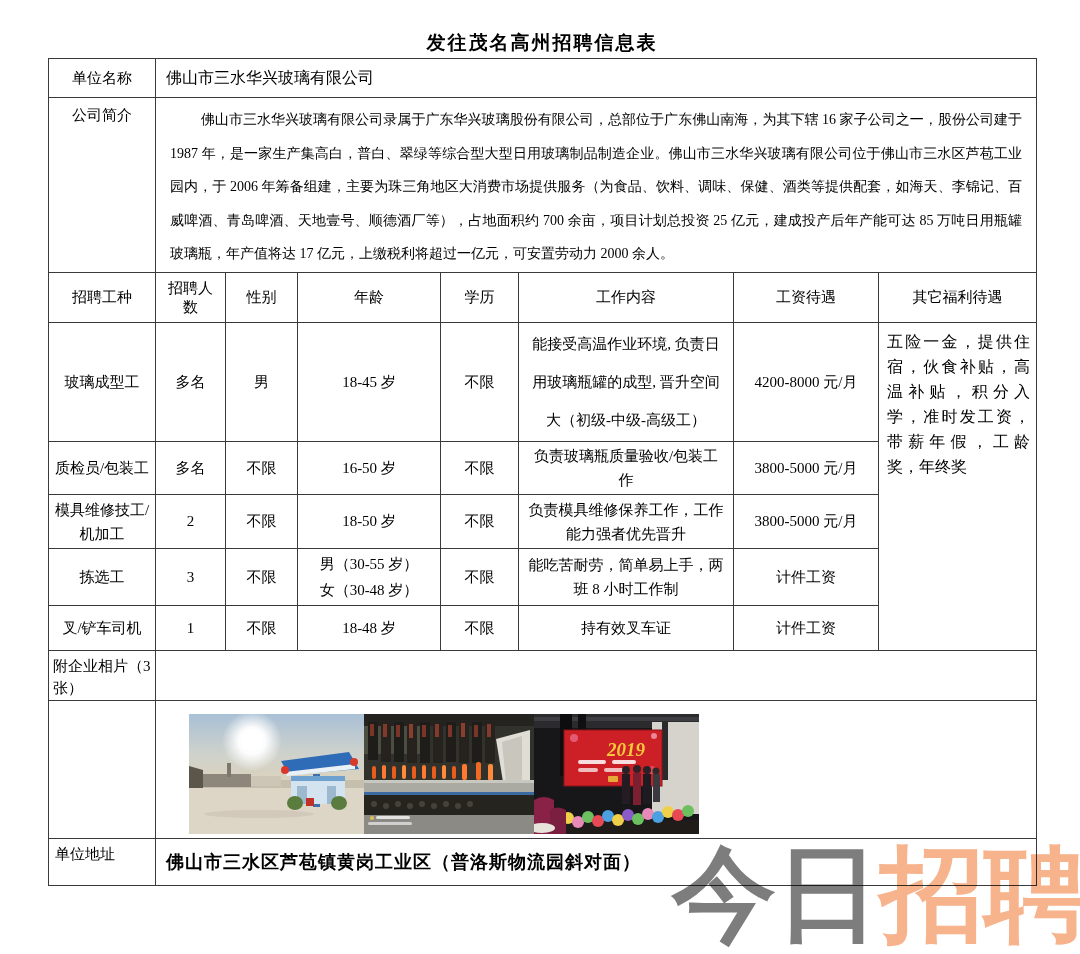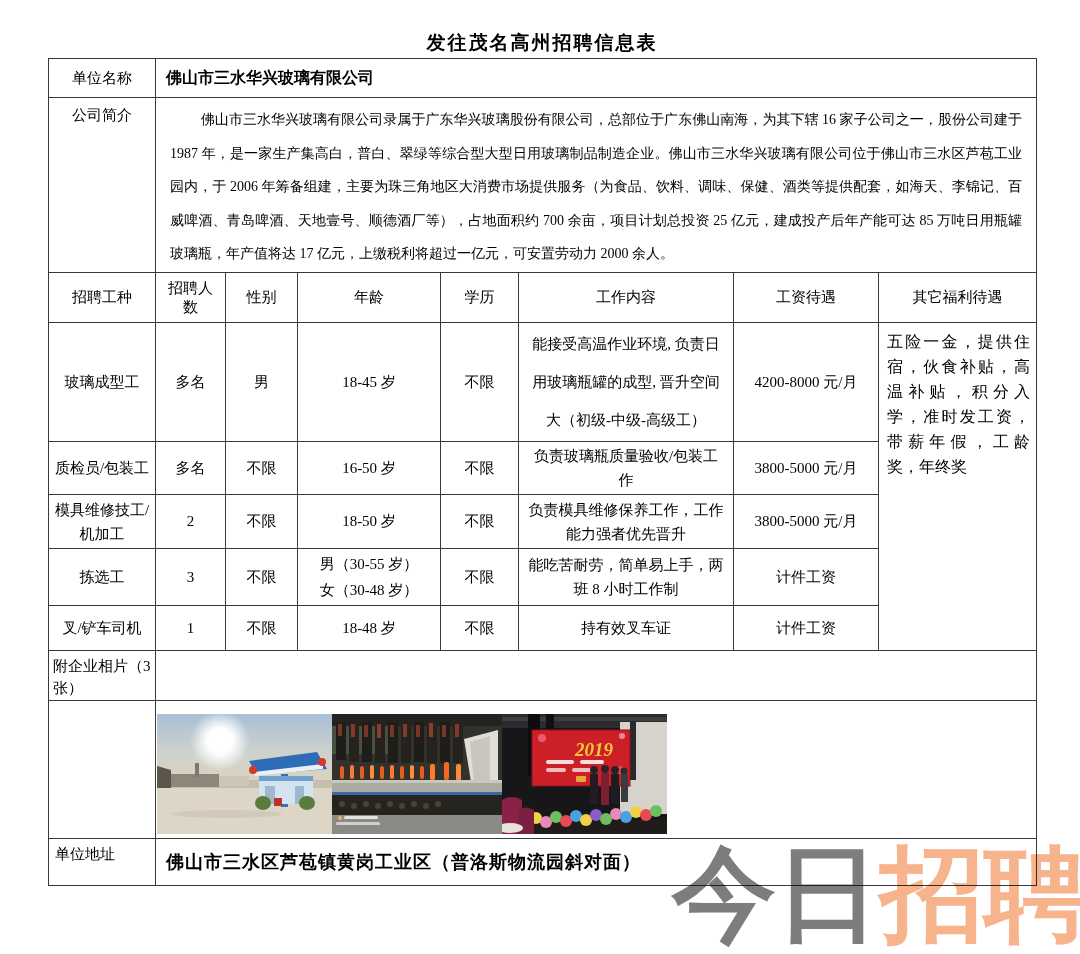--- a/index.html
+++ b/index.html
@@ -25,35 +25,35 @@
   .r-head{height:50px;}
   .r-job1{height:110px;}
   .r-job2{height:51px;}
   .r-job3{height:54px;}
   .r-job4{height:55px;}
   .r-job5{height:45px;}
   .r-photolbl{height:50px;}
   .r-photo{height:138px;}
   .r-contact{height:45px;}
   .r-address{height:47px;}
-  .company-name{font-weight:bold;font-size:16px;padding-left:10px;}
+  .company-name{font-weight:normal;font-size:16px;padding-left:10px;}
   .intro{vertical-align:top;padding:5px 14px 0 14px;}
   .intro p{margin:0;font-size:14px;line-height:33.5px;text-align:justify;text-indent:2.2em;}
   .hdr{text-align:center;font-size:15px;padding:0 10px;}
   .jobname{text-align:center;line-height:24px;}
   .content{text-align:center;line-height:24px;padding:2px 8px;}
   .content.tall{line-height:38px;}
   .salary{text-align:center;}
   .benefits{
     vertical-align:top;text-align:left;font-size:16px;line-height:25px;
     padding:6px 6px 0 8px;text-align:justify;
   }
   .photos-lbl{vertical-align:top;padding:4px 2px 0 4px;line-height:22px;}
   .photo-cell{vertical-align:top;padding:13px 0 0 1px;}
-  .photo-strip{display:flex;align-items:flex-start;}
+  .photo-strip{display:flex;align-items:flex-start;margin-left:32px;}
   .photo-strip svg{display:block;}
   .contact-cell{vertical-align:top;padding:5px 2px 0 6px;line-height:21px;}
   .address-val{font-weight:bold;font-size:18px;padding-left:10px;letter-spacing:1px;}
   .watermark{
     position:absolute;left:672px;top:842px;white-space:nowrap;line-height:1;
     font-family:"Liberation Sans","DejaVu Sans",sans-serif;font-weight:bold;
     font-size:104px;mix-blend-mode:multiply;pointer-events:none;
   }
   .wm-1{color:#7d7d7d;}
   .wm-2{color:#f6b38c;}

